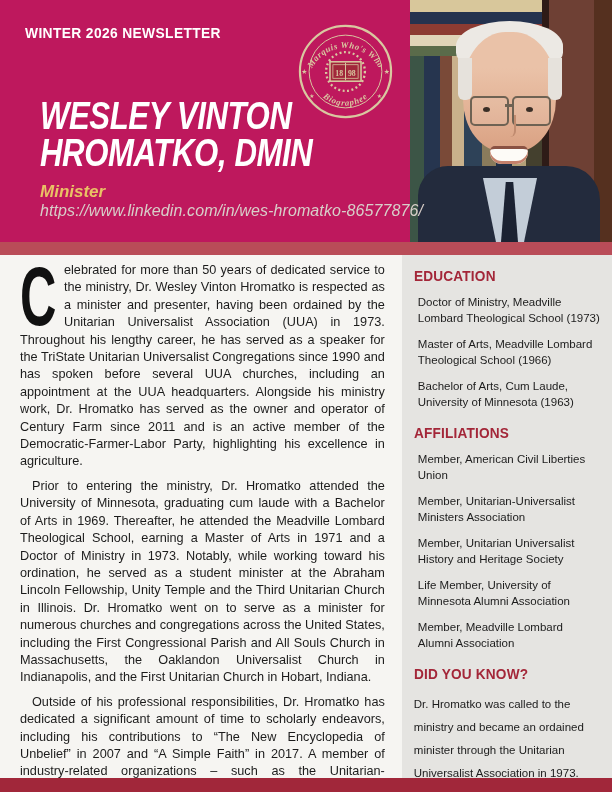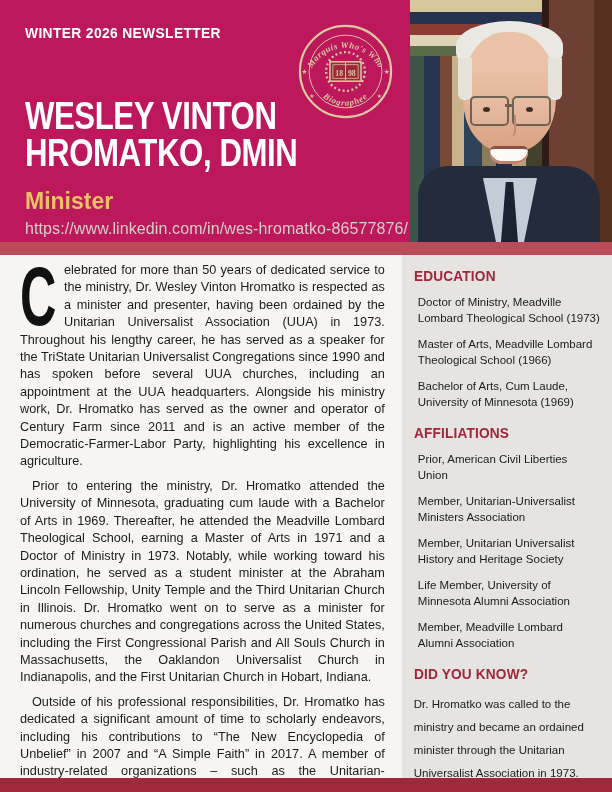--- a/index.html
+++ b/index.html
@@ -2,24 +2,24 @@
 <html><head>
 <meta charset="utf-8">
 <style>
   html,body{margin:0;padding:0;}
   body{width:612px;height:792px;position:relative;font-family:"Liberation Sans",sans-serif;background:#F6F5F2;overflow:hidden;}
   .page{position:absolute;inset:0;width:612px;height:792px;}
 
   
   .header{position:absolute;left:0;top:0;width:612px;height:242px;background:#be185d;}
   .newsletter-label{position:absolute;left:25px;top:24px;color:#FFFFFF;font-size:15px;font-weight:700;letter-spacing:.4px;transform:scaleX(.92);transform-origin:0 50%;white-space:nowrap;}
-  .title-block{position:absolute;left:25px;top:98px;}
+  .title-block{position:absolute;left:40px;top:98px;font-style:italic;}
   .title-line{color:#FFFFFF;font-size:38px;font-weight:700;line-height:37px;letter-spacing:-.5px;transform:scaleX(.82);transform-origin:0 50%;white-space:nowrap;}
-  .role{color:#E9C265;font-size:23px;font-weight:700;margin-top:16px;}
-  .profile-url{color:#D8CFC9;font-size:16px;font-weight:400;margin-top:5px;letter-spacing:.1px;}
+  .role{color:#E9C265;font-size:17px;font-weight:700;margin-top:10px;}
+  .profile-url{color:#D8CFC9;font-size:16px;font-weight:400;letter-spacing:.1px;}
   .accent-band{position:absolute;left:0;top:242px;width:612px;height:13px;background:#B94C58;}
 
   
   .badge{position:absolute;left:297px;top:23px;width:97px;height:97px;}
   .badge svg{display:block;width:100%;height:100%;}
   .badge text{fill:#D9C8A0;font-family:"Liberation Serif",serif;}
 
   
   .photo{position:absolute;right:0;top:0;width:202px;height:242px;overflow:hidden;background:#C4A87E;}
   .spines{position:absolute;left:0;top:56px;width:138px;height:190px;
@@ -147,24 +147,24 @@
       </p>
       <p class="indent">Prior to entering the ministry, Dr. Hromatko attended the University of Minnesota, graduating cum laude with a Bachelor of Arts in 1969. Thereafter, he attended the Meadville Lombard Theological School, earning a Master of Arts in 1971 and a Doctor of Ministry in 1973. Notably, while working toward his ordination, he served as a student minister at the Abraham Lincoln Fellowship, Unity Temple and the Third Unitarian Church in Illinois. Dr. Hromatko went on to serve as a minister for numerous churches and congregations across the United States, including the First Congressional Parish and All Souls Church in Massachusetts, the Oaklandon Universalist Church in Indianapolis, and the First Unitarian Church in Hobart, Indiana.</p>
       <p class="indent">Outside of his professional responsibilities, Dr. Hromatko has dedicated a significant amount of time to scholarly endeavors, including his contributions to “The New Encyclopedia of Unbelief” in 2007 and “A Simple Faith” in 2017. A member of industry-related organizations – such as the Unitarian-Universalist Ministers Association and the American Civil Liberties Union – Dr. Hromatko is also recognized as a life member of the University of Minnesota Alumni Association.</p>
 
     </div>
 
     <div class="sidebar">
       <div class="side-heading first">EDUCATION</div>
       <div class="side-item">Doctor of Ministry, Meadville Lombard Theological School (1973)</div>
       <div class="side-item">Master of Arts, Meadville Lombard Theological School (1966)</div>
-      <div class="side-item">Bachelor of Arts, Cum Laude, University of Minnesota (1969)</div>
+      <div class="side-item">Bachelor of Arts, Cum Laude, University of Minnesota (1963)</div>
 
       <div class="side-heading">AFFILIATIONS</div>
-      <div class="side-item">Prior, American Civil Liberties Union</div>
+      <div class="side-item">Member, American Civil Liberties Union</div>
       <div class="side-item">Member, Unitarian-Universalist Ministers Association</div>
       <div class="side-item">Member, Unitarian Universalist History and Heritage Society</div>
       <div class="side-item">Life Member, University of Minnesota Alumni Association</div>
       <div class="side-item">Member, Meadville Lombard Alumni Association</div>
 
       <div class="side-heading">DID YOU KNOW?</div>
       <div class="dyk-text">Dr. Hromatko was called to the ministry and became an ordained minister through the Unitarian Universalist Association in 1973. After accruing 50 years of service, he earned recognition for his significant milestone in 2023.</div>
     </div>
 
   </div>

